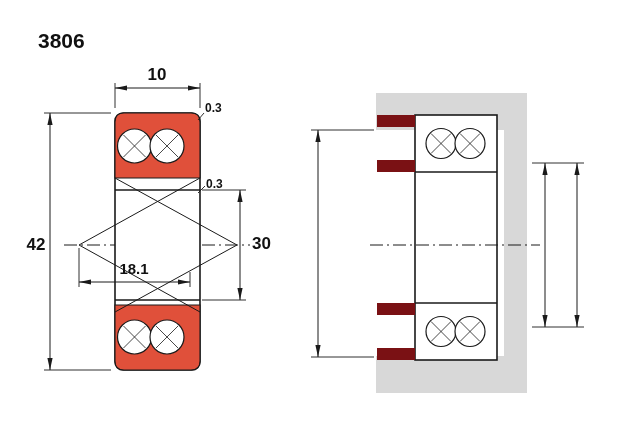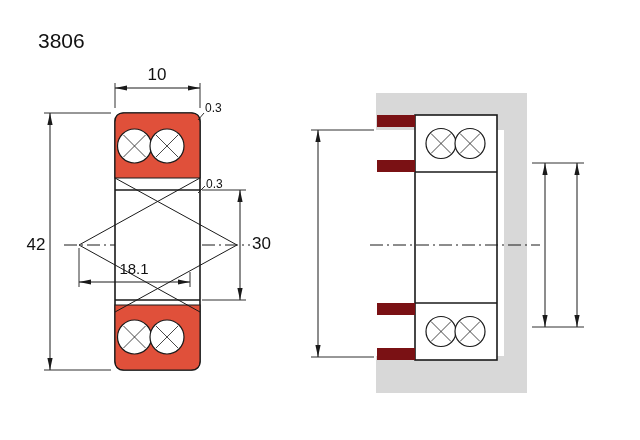--- a/index.html
+++ b/index.html
@@ -4,21 +4,21 @@
 <style>
   html, body {
     margin: 0;
     padding: 0;
     background: #ffffff;
     width: 640px;
     height: 440px;
     overflow: hidden;
     font-family: "Liberation Sans", sans-serif;
   }
-  .canvas { position: relative; width: 640px; height: 440px; }
+  .canvas { position: relative; width: 640px; height: 440px; font-weight: bold; }
   svg { display: block; }
   svg text {
     font-family: "Liberation Sans", sans-serif;
     fill: #111111;
   }
   .part-number { font-size: 21px; }
   .dim-label   { font-size: 17px; }
   .dim-label-sm{ font-size: 15px; }
   .chamfer-label { font-size: 12px; }
   .outline  { fill: #ffffff; stroke: #1a1a1a; stroke-width: 1.6; }

